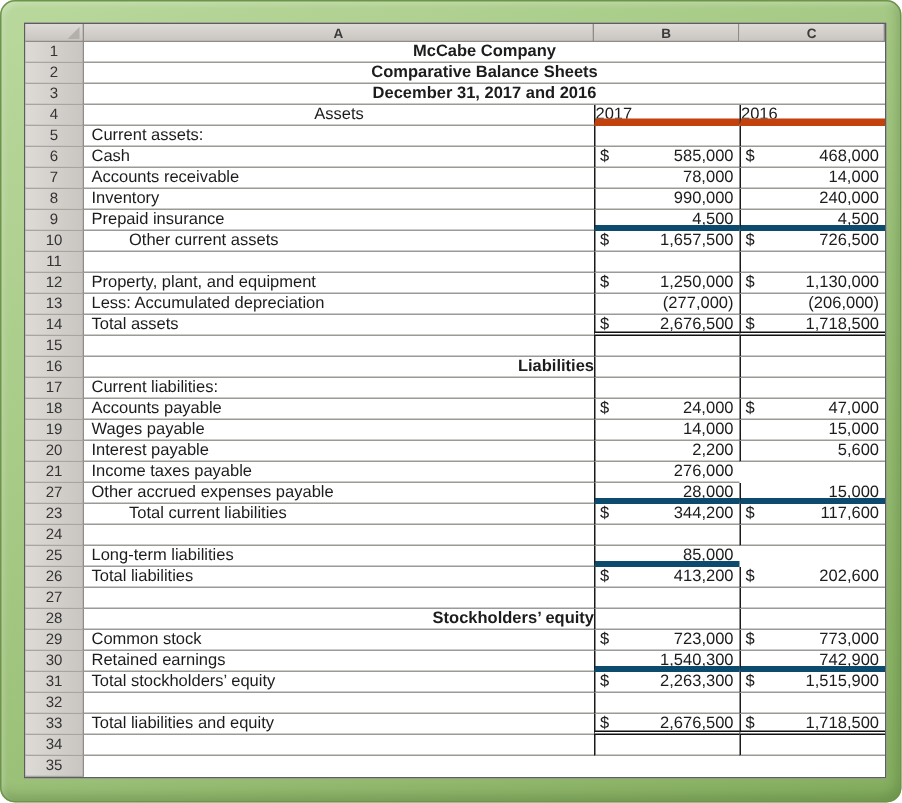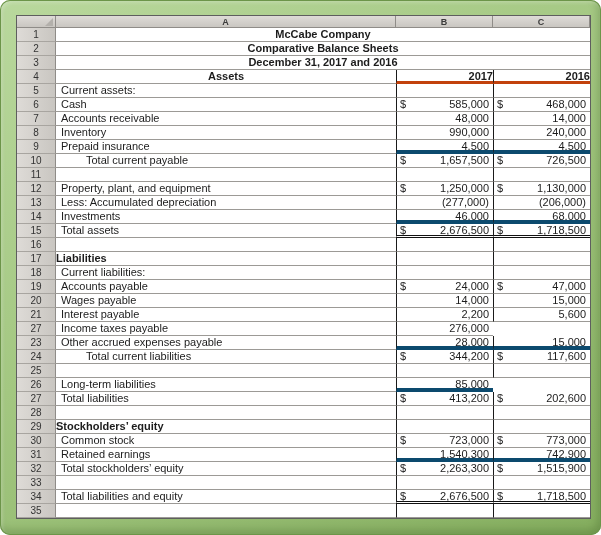--- a/index.html
+++ b/index.html
@@ -28,26 +28,26 @@
   .rh{width:39px;height:14px;box-sizing:border-box;background:linear-gradient(90deg,#dedbd7,#c9c6c1);
       border-right:1px solid #8f8c88;border-bottom:1px solid #a8a5a0;
       font-size:10px;color:#333;text-align:center;line-height:13px;}
   .grid{position:absolute;left:39px;top:12px;width:424px;height:490px;font-size:11px;color:#1c1c1c;}
   .grow{display:flex;width:534px;height:14px;}
   .cell{box-sizing:border-box;height:14px;line-height:13px;border-bottom:1px solid #9c9a96;
         white-space:nowrap;overflow:hidden;}
   .cell.title{width:534px;text-align:center;font-weight:bold;}
   .cell.a{width:340px;padding-left:5px;}
   .cell.a.indent{padding-left:30px;}
-  .cell.a.section{text-align:left;font-weight:bold;padding-left:0;}
-  .cell.head-a{width:340px;text-align:center;font-weight:bold;}
+  .cell.a.section{text-align:right;font-weight:bold;padding-left:0;}
+  .cell.head-a{width:340px;text-align:center;font-weight:normal;}
   .cell.m{width:97px;border-left:1px solid #1a1a1a;display:flex;
           justify-content:space-between;padding:0 4px 0 3px;}
-  .cell.head-num{width:97px;border-left:1px solid #1a1a1a;border-bottom:3px solid #c2410c;
-                 text-align:right;font-weight:bold;}
+  .cell.head-num{width:97px;border-left:1px solid #1a1a1a;border-bottom:5px solid #c2410c;
+                 text-align:left;font-weight:normal;}
   .cell.m.rule{border-bottom:4px solid #0c4a6e;}
   .cell.m.dbl{border-bottom:3px double #111;}
   .cell .v{margin-left:auto;}
 </style>
 </head>
 <body>
 
 <div class="frame">
   <div class="sheet">
     <div class="corner">
@@ -122,21 +122,21 @@
             <span class="v">585,000</span>
           </div>
           <div class="cell m">
             <span class="d">$</span>
             <span class="v">468,000</span>
           </div>
         </div>
         <div class="grow">
           <div class="cell a">Accounts receivable</div>
           <div class="cell m">
-            <span class="v">48,000</span>
+            <span class="v">78,000</span>
           </div>
           <div class="cell m">
             <span class="v">14,000</span>
           </div>
         </div>
         <div class="grow">
           <div class="cell a">Inventory</div>
           <div class="cell m">
             <span class="v">990,000</span>
           </div>
@@ -147,21 +147,21 @@
         <div class="grow">
           <div class="cell a">Prepaid insurance</div>
           <div class="cell m rule">
             <span class="v">4,500</span>
           </div>
           <div class="cell m rule">
             <span class="v">4,500</span>
           </div>
         </div>
         <div class="grow">
-          <div class="cell a indent">Total current payable</div>
+          <div class="cell a indent">Other current assets</div>
           <div class="cell m">
             <span class="d">$</span>
             <span class="v">1,657,500</span>
           </div>
           <div class="cell m">
             <span class="d">$</span>
             <span class="v">726,500</span>
           </div>
         </div>
         <div class="grow">
@@ -180,29 +180,20 @@
             <span class="v">1,130,000</span>
           </div>
         </div>
         <div class="grow">
           <div class="cell a">Less: Accumulated depreciation</div>
           <div class="cell m">
             <span class="v">(277,000)</span>
           </div>
           <div class="cell m">
             <span class="v">(206,000)</span>
-          </div>
-        </div>
-        <div class="grow">
-          <div class="cell a">Investments</div>
-          <div class="cell m rule">
-            <span class="v">46,000</span>
-          </div>
-          <div class="cell m rule">
-            <span class="v">68,000</span>
           </div>
         </div>
         <div class="grow">
           <div class="cell a">Total assets</div>
           <div class="cell m dbl">
             <span class="d">$</span>
             <span class="v">2,676,500</span>
           </div>
           <div class="cell m dbl">
             <span class="d">$</span>

